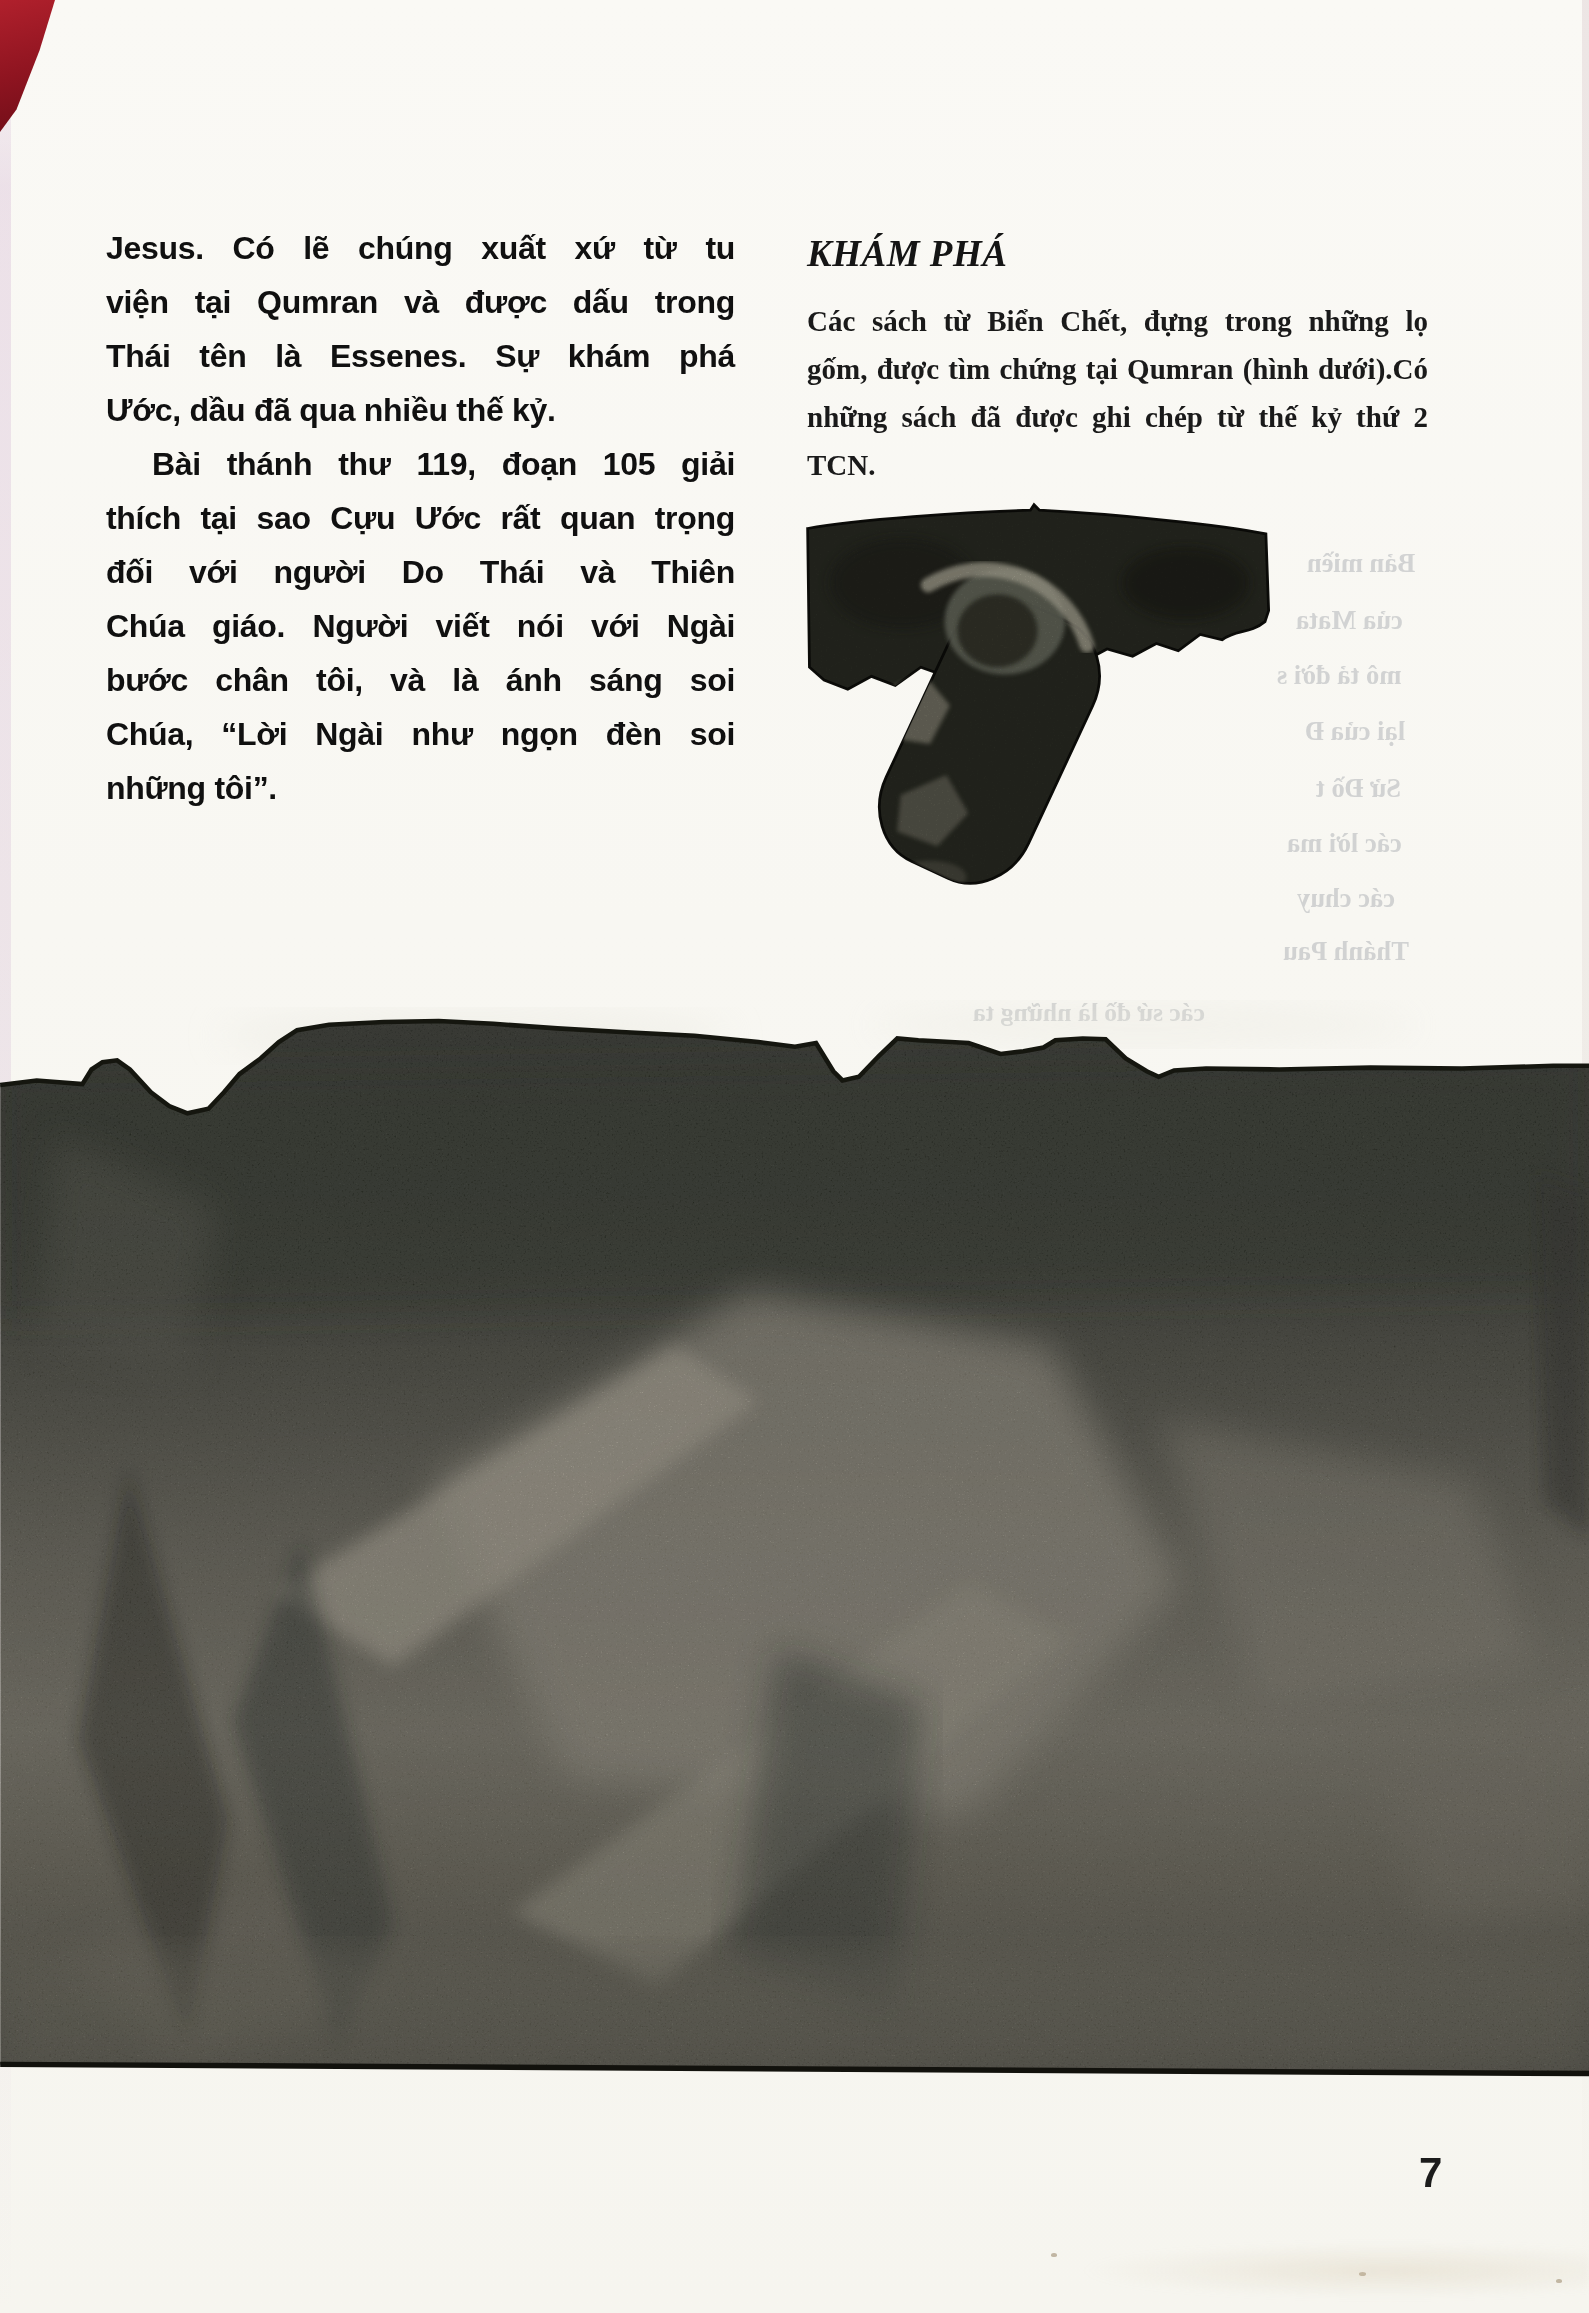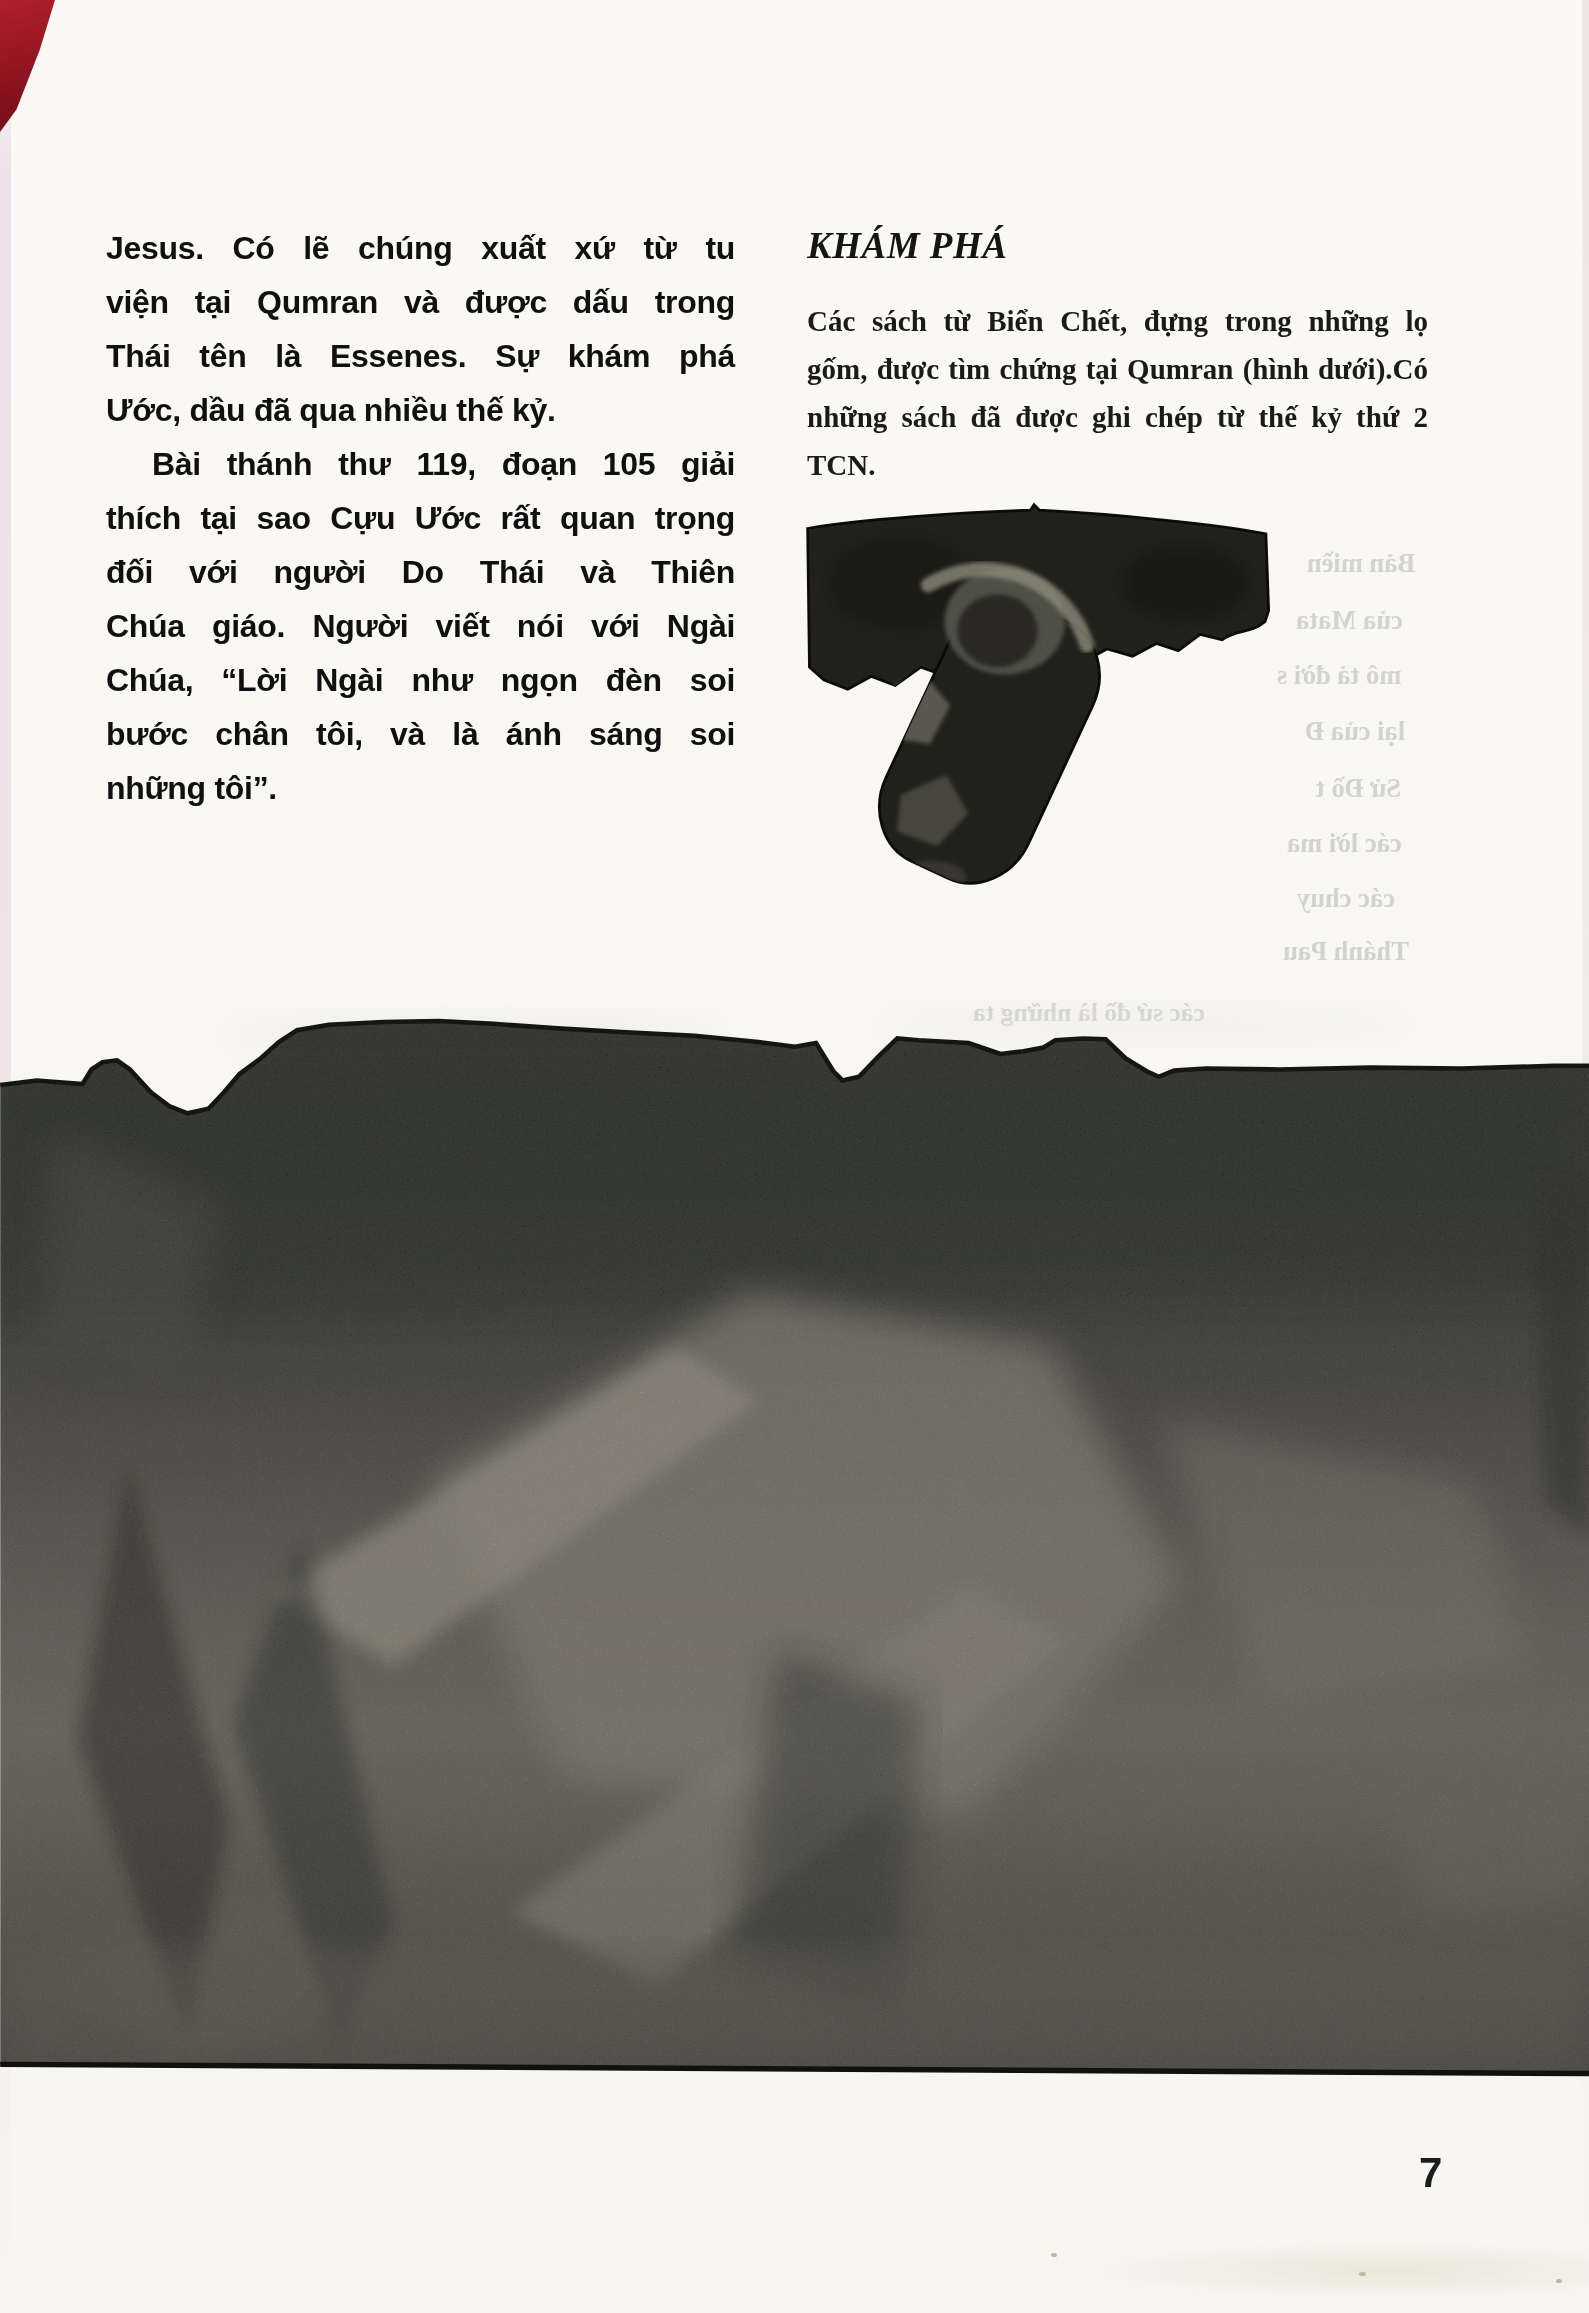--- a/index.html
+++ b/index.html
@@ -20,21 +20,21 @@
     background:linear-gradient(165deg,#b0202c 0%,#8e1420 55%,#6f0e18 100%);
     clip-path:polygon(0 0,100% 0,72% 38%,30% 83%,0 100%);}
   
   .bodycol{position:absolute;left:106px;top:221px;width:629px;color:#101010;}
   .bodycol .tline{
     font-size:32px;font-weight:bold;letter-spacing:-0.3px;line-height:54px;height:54px;
     white-space:nowrap;text-align:justify;text-align-last:justify;}
   .para .tline:last-child{text-align-last:left;}
   #para2 .tline:first-child{padding-left:46px;}
   
-  .sidebar-heading{position:absolute;left:807px;top:224px;
+  .sidebar-heading{position:absolute;left:807px;top:232px;
     font-family:"Liberation Serif",serif;font-style:italic;font-weight:bold;
     font-size:37px;letter-spacing:0.5px;color:#151515;}
   .captioncol{position:absolute;left:807px;top:297px;width:621px;color:#1a1a1a;}
   .captioncol .cline{
     font-family:"Liberation Serif",serif;font-weight:600;
     font-size:29px;line-height:48px;height:48px;white-space:nowrap;
     text-align:justify;text-align-last:justify;}
   .captioncol .cline:last-child{text-align-last:left;}
   
   .ghost{position:absolute;font-family:"Liberation Serif",serif;font-weight:bold;
@@ -67,22 +67,22 @@
       <div class="tline">Jesus. Có lẽ chúng xuất xứ từ tu</div>
       <div class="tline">viện tại Qumran và được dấu trong</div>
       <div class="tline">Thái tên là Essenes. Sự khám phá</div>
       <div class="tline">Ước, dầu đã qua nhiều thế kỷ.</div>
     </div>
     <div class="para" id="para2">
       <div class="tline">Bài thánh thư 119, đoạn 105 giải</div>
       <div class="tline">thích tại sao Cựu Ước rất quan trọng</div>
       <div class="tline">đối với người Do Thái và Thiên</div>
       <div class="tline">Chúa giáo. Người viết nói với Ngài</div>
+      <div class="tline">bước chân tôi, và là ánh sáng soi</div>
       <div class="tline">Chúa, “Lời Ngài như ngọn đèn soi</div>
-      <div class="tline">bước chân tôi, và là ánh sáng soi</div>
       <div class="tline">những tôi”.</div>
     </div>
   </div>
 
   <div class="sidebar-heading">KHÁM PHÁ</div>
   <div class="captioncol">
     <div class="cline">Các sách từ Biển Chết, đựng trong những lọ</div>
     <div class="cline">gốm, được tìm chứng tại Qumran (hình dưới).Có</div>
     <div class="cline">những sách đã được ghi chép từ thế kỷ thứ 2</div>
     <div class="cline">TCN.</div>

